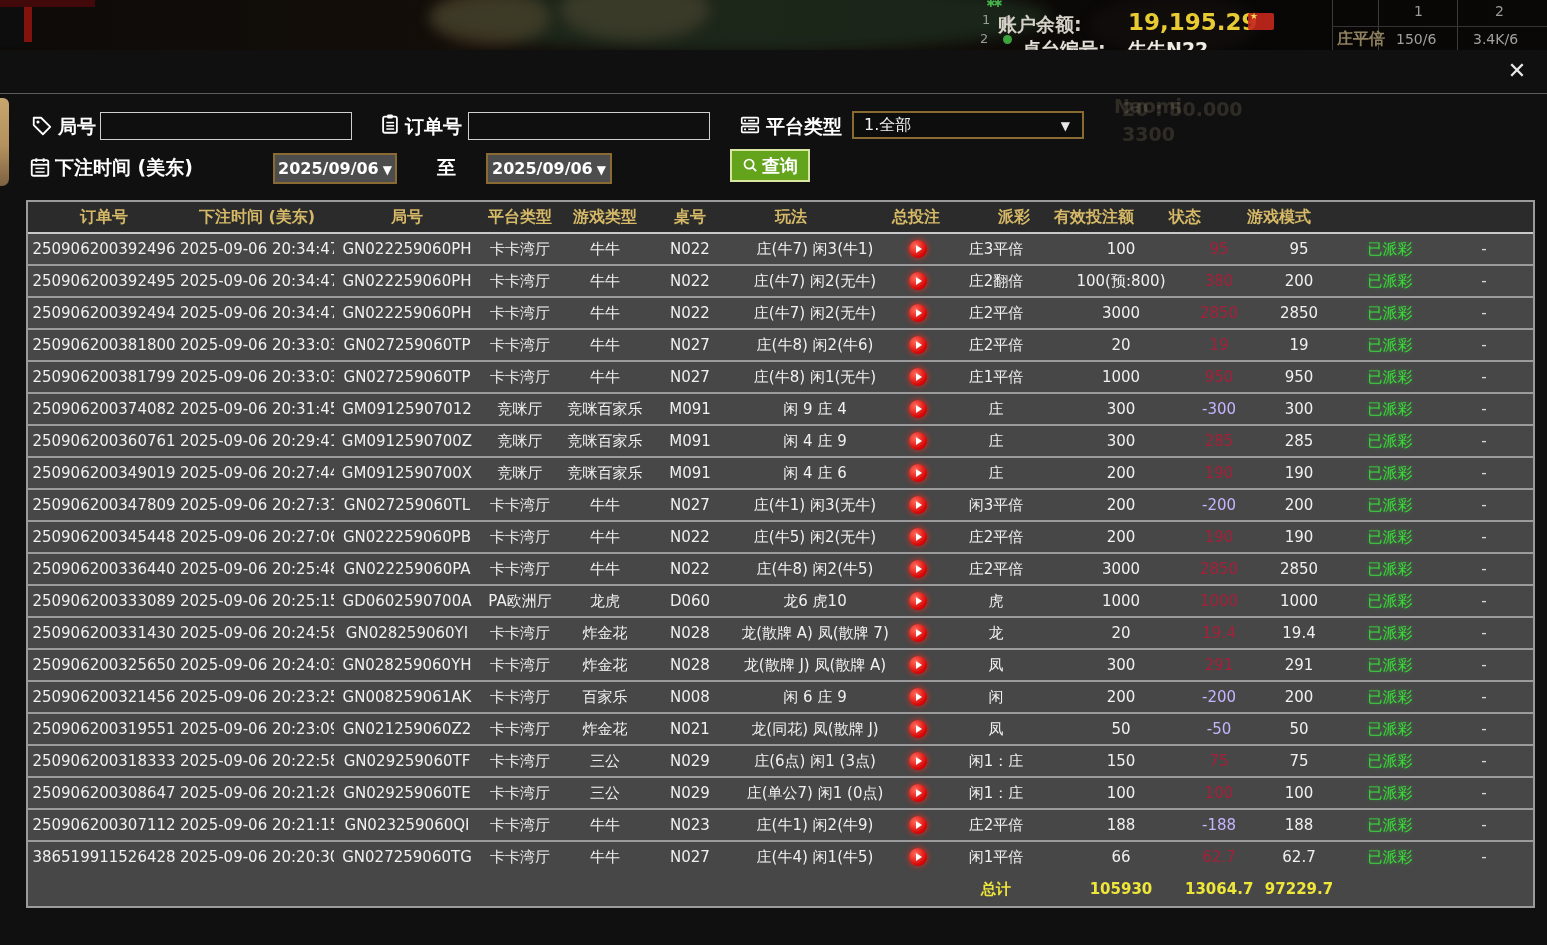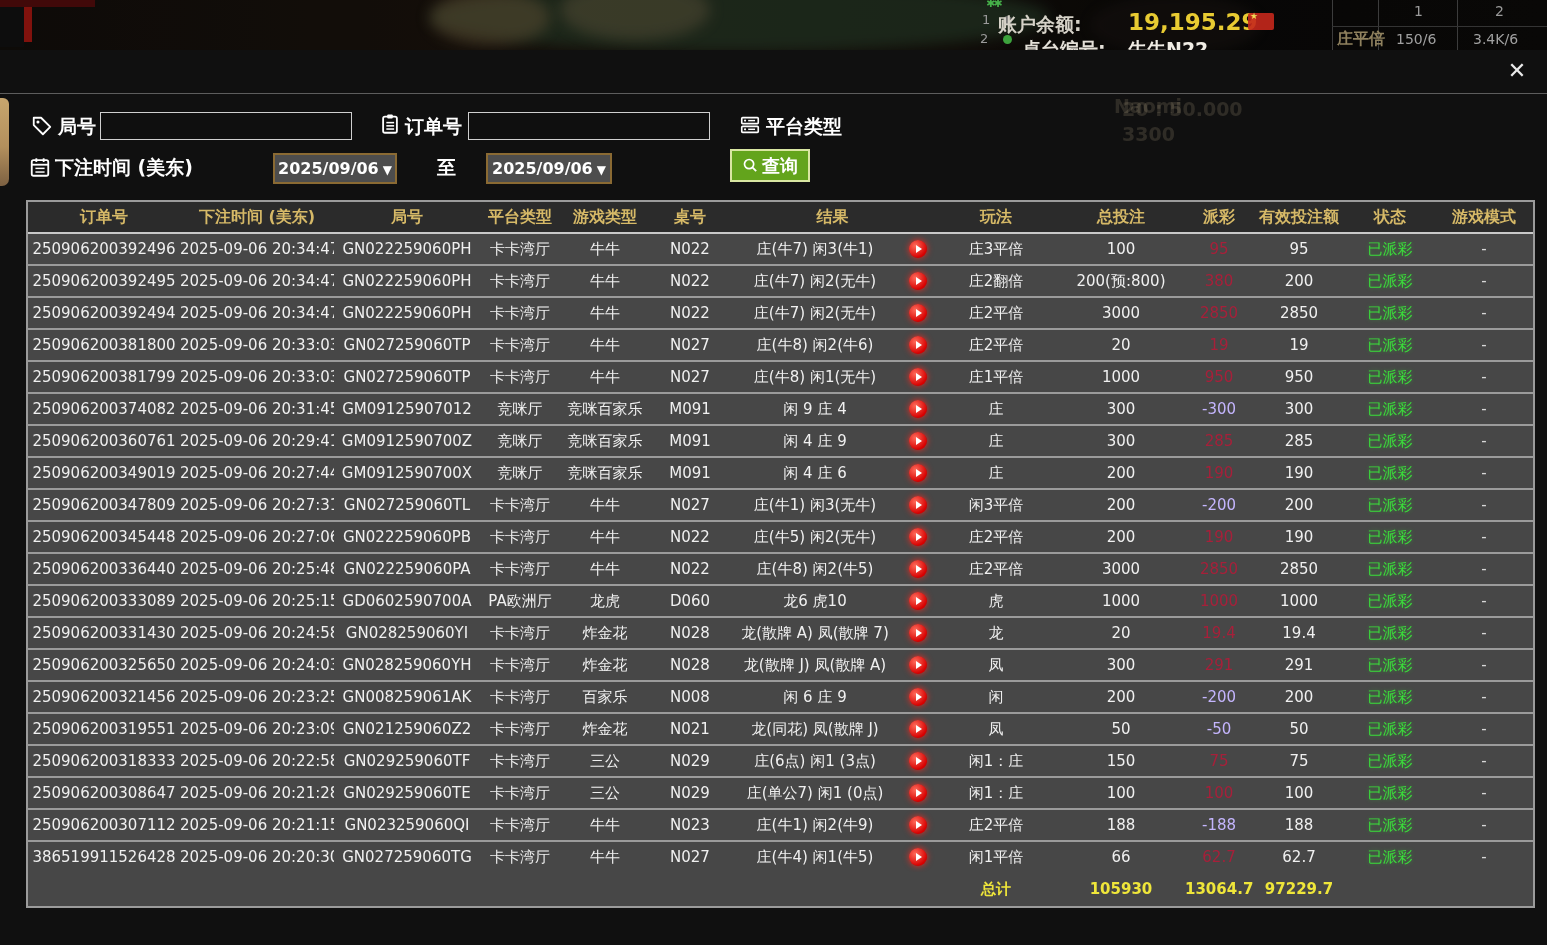--- a/index.html
+++ b/index.html
@@ -155,20 +155,24 @@
 
     <svg class="f-icon" style="left:739px; top:64px;" viewBox="0 0 24 24">
       <rect x="3" y="4" width="18" height="6.5" rx="1" fill="none" stroke="#fff" stroke-width="1.8"></rect>
       <rect x="3" y="13.5" width="18" height="6.5" rx="1" fill="none" stroke="#fff" stroke-width="1.8"></rect>
       <circle cx="6.6" cy="7.2" r="1.2" fill="#fff"></circle>
       <circle cx="6.6" cy="16.7" r="1.2" fill="#fff"></circle>
       <line x1="10" y1="7.2" x2="17.5" y2="7.2" stroke="#fff" stroke-width="1.6"></line>
       <line x1="10" y1="16.7" x2="17.5" y2="16.7" stroke="#fff" stroke-width="1.6"></line>
     </svg>
     <span class="f-label" style="left:766px; top:62px;">平台类型</span>
+    <div class="select-box">
+      <span>1.全部</span>
+      <span class="arrow">▼</span>
+    </div>
 
     <svg class="f-icon" style="left:29px; top:106px;" viewBox="0 0 24 24">
       <rect x="3" y="4.5" width="18" height="17" rx="2" fill="none" stroke="#fff" stroke-width="2"></rect>
       <line x1="3" y1="9.5" x2="21" y2="9.5" stroke="#fff" stroke-width="2"></line>
       <line x1="8" y1="2.5" x2="8" y2="6.5" stroke="#fff" stroke-width="2"></line>
       <line x1="16" y1="2.5" x2="16" y2="6.5" stroke="#fff" stroke-width="2"></line>
       <line x1="7" y1="13.5" x2="17" y2="13.5" stroke="#fff" stroke-width="1.6"></line>
       <line x1="7" y1="17.5" x2="17" y2="17.5" stroke="#fff" stroke-width="1.6"></line>
     </svg>
     <span class="f-label" style="left:55px; top:103px;">下注时间 (美东)</span>
@@ -188,21 +192,20 @@
     </div>
 
     <div class="history-table">
       <div class="t-row head">
         <div class="tc c0">订单号</div>
         <div class="tc c1">下注时间 (美东)</div>
         <div class="tc c2">局号</div>
         <div class="tc c3">平台类型</div>
         <div class="tc c4">游戏类型</div>
         <div class="tc c5">桌号</div>
-        <div class="tc c6h">结果</div>
         <div class="tc c8">玩法</div>
         <div class="tc c9">总投注</div>
         <div class="tc c10">派彩</div>
         <div class="tc c11">有效投注额</div>
         <div class="tc c12">状态</div>
         <div class="tc c13">游戏模式</div>
       </div>
 
       <div id="table-body">
           <div class="t-row">
@@ -228,21 +231,21 @@
     <div class="tc c1">2025-09-06 20:34:47</div>
     <div class="tc c2">GN022259060PH</div>
     <div class="tc c3">卡卡湾厅</div>
     <div class="tc c4">牛牛</div>
     <div class="tc c5">N022</div>
     <div class="tc c6">庄(牛7) 闲2(无牛)</div>
     <div class="tc c7 icon-cell">
       <span class="play-icon"></span>
     </div>
     <div class="tc c8">庄2翻倍</div>
-    <div class="tc c9">200(预:800)</div>
+    <div class="tc c9">100(预:800)</div>
     <div class="tc c10 payout pos">380</div>
     <div class="tc c11">200</div>
     <div class="tc c12 status">已派彩</div>
     <div class="tc c13 mode">-</div>
   </div>
           <div class="t-row">
     <div class="tc c0">250906200392494</div>
     <div class="tc c1">2025-09-06 20:34:47</div>
     <div class="tc c2">GN022259060PH</div>
     <div class="tc c3">卡卡湾厅</div>

